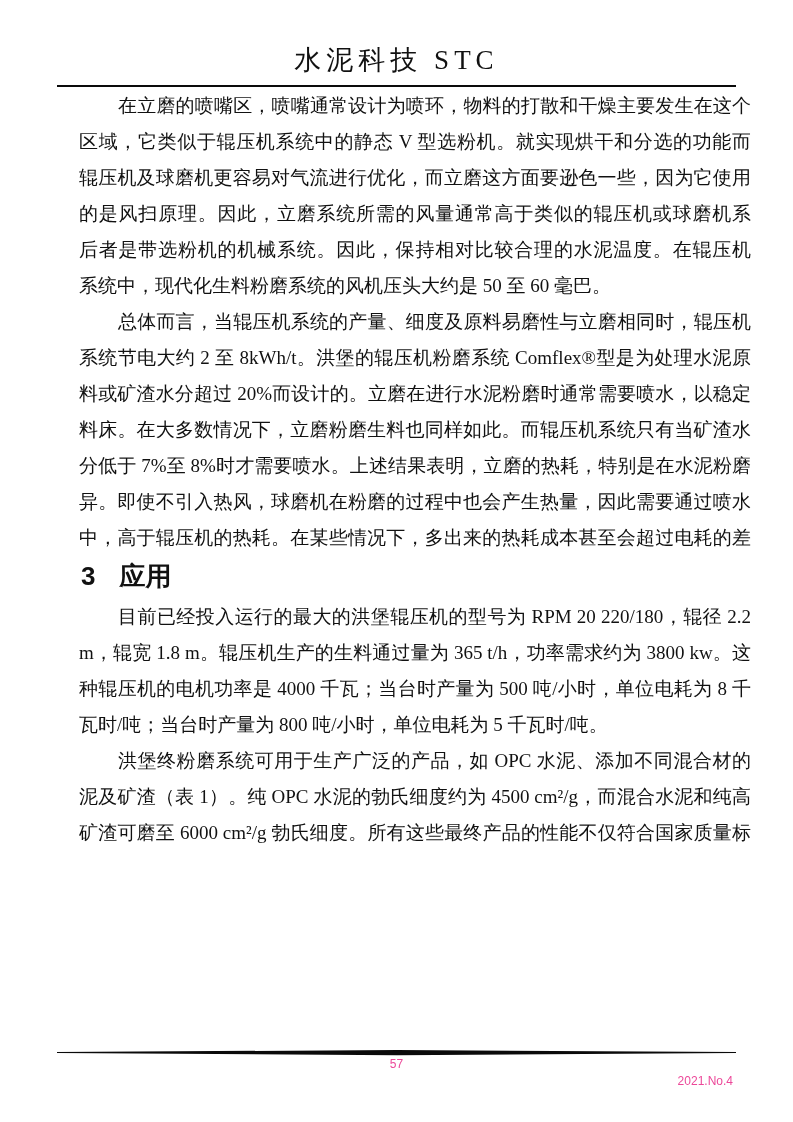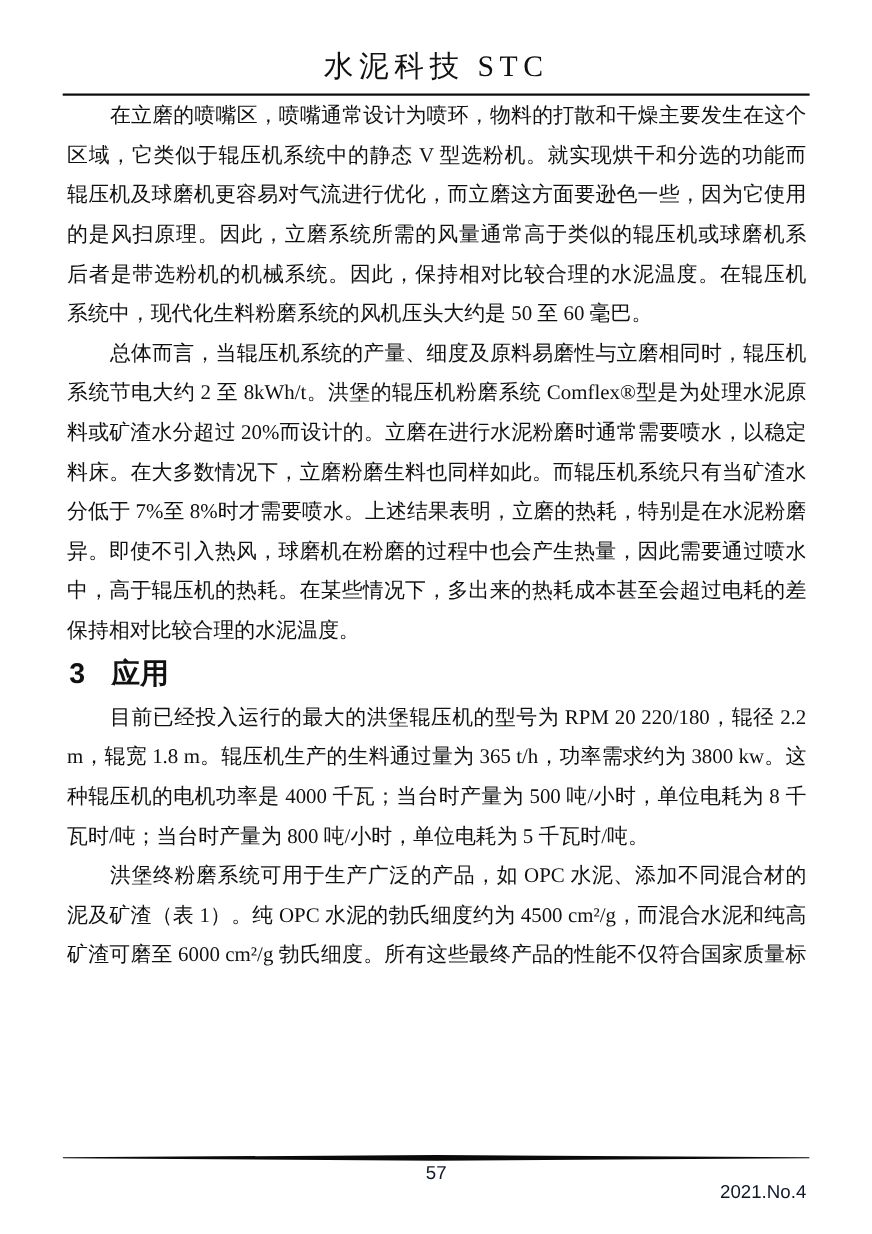--- a/index.html
+++ b/index.html
@@ -26,21 +26,21 @@
     white-space: nowrap;
   }
   .header-rule {
     position: absolute;
     top: 85px; left: 57px; width: 679px;
     border-top: 2px solid #0a0a0a;
   }
   
   .body-text {
     position: absolute;
-    top: 88px; left: 61px; width: 672px;
+    top: 88px; left: 79px; width: 672px;
     font-size: 19px;
   }
   .line {
     height: 36px;
     line-height: 36px;
     text-align: justify;
     text-align-last: justify;
     overflow: hidden;
     white-space: normal;
   }
@@ -57,22 +57,22 @@
   
   .footer-rule {
     position: absolute;
     top: 1050px; left: 57px; width: 679px; height: 6px;
   }
   .footer-rule svg { display: block; width: 679px; height: 6px; }
   .footer {
     position: absolute;
     top: 1057px; left: 60px; width: 673px;
     font-family: "Liberation Sans", "DejaVu Sans", sans-serif;
-    font-size: 17px;
-    color: #0f172a;
+    font-size: 12px;
+    color: #ec4899;
   }
   .page-number { display: block; text-align: center; }
   .issue-number { position: absolute; top: 17px; right: 0; }
 </style>
 </head>
 <body>
 
 <div class="page">
 
   <div class="header">
@@ -92,21 +92,20 @@
     </div>
 
     <div>
       <div class="line first">总体而言，当辊压机系统的产量、细度及原料易磨性与立磨相同时，辊压机</div>
       <div class="line">系统节电大约 2 至 8kWh/t。洪堡的辊压机粉磨系统 Comflex®型是为处理水泥原</div>
       <div class="line">料或矿渣水分超过 20%而设计的。立磨在进行水泥粉磨时通常需要喷水，以稳定</div>
       <div class="line">料床。在大多数情况下，立磨粉磨生料也同样如此。而辊压机系统只有当矿渣水</div>
       <div class="line">分低于 7%至 8%时才需要喷水。上述结果表明，立磨的热耗，特别是在水泥粉磨</div>
       <div class="line">异。即使不引入热风，球磨机在粉磨的过程中也会产生热量，因此需要通过喷水</div>
       <div class="line">中，高于辊压机的热耗。在某些情况下，多出来的热耗成本甚至会超过电耗的差</div>
-      <div class="line last">保持相对比较合理的水泥温度。</div>
     </div>
 
     <div class="section-heading">
       <span class="num">3</span><span>应用</span>
     </div>
 
     <div>
       <div class="line first">目前已经投入运行的最大的洪堡辊压机的型号为 RPM 20 220/180，辊径 2.2</div>
       <div class="line">m，辊宽 1.8 m。辊压机生产的生料通过量为 365 t/h，功率需求约为 3800 kw。这</div>
       <div class="line">种辊压机的电机功率是 4000 千瓦；当台时产量为 500 吨/小时，单位电耗为 8 千</div>

